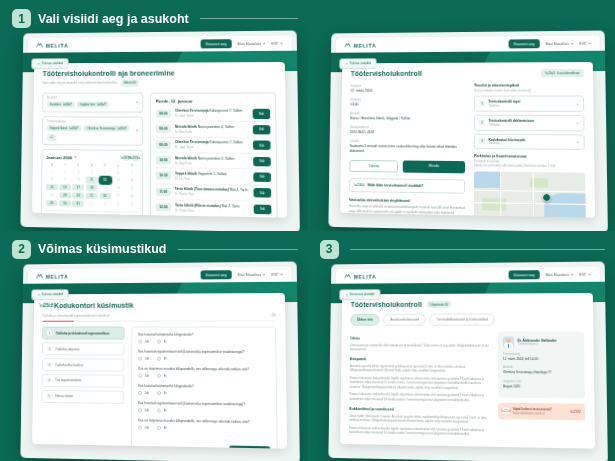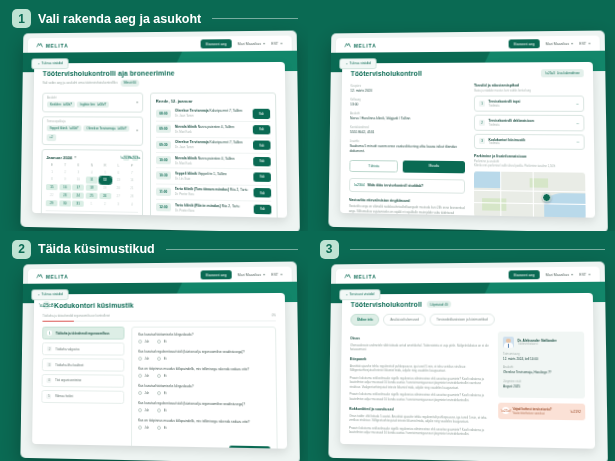--- a/index.html
+++ b/index.html
@@ -201,21 +201,21 @@
   .alert-ar { margin-left: auto; color: #9a4a28; font-size: 3.4px; }
 </style>
 </head>
 <body>
 
 <div class="board">
 
   <div class="quad">
     <div class="step-head">
       <div class="step-badge">1</div>
-      <div class="step-title">Vali rakenda aeg ja asukoht</div>
+      <div class="step-title">Vali visiidi aeg ja asukoht</div>
       <div class="step-rule"></div>
     </div>
     <div class="stage">
       <div class="mock">
         <div class="navbar">
           <div class="brand">
             <svg width="7" height="7" viewBox="0 0 24 24">
                 <path d="M2 18 L8 5 L12 13 L16 5 L22 18" fill="none" stroke="#0a6a53" stroke-width="2.4"></path>
               </svg>
             <span class="brand-name">MELITA</span>
@@ -530,21 +530,21 @@
             </div>
           </div>
         </div>
       </div>
     </div>
   </div>
 
   <div class="quad">
     <div class="step-head">
       <div class="step-badge">2</div>
-      <div class="step-title">Täida küsimustikud</div>
+      <div class="step-title">Võimas küsimustikud</div>
       <div class="step-rule"></div>
     </div>
     <div class="stage">
       <div class="mock">
         <div class="navbar">
           <div class="brand">
             <svg width="7" height="7" viewBox="0 0 24 24">
                 <path d="M2 18 L8 5 L12 13 L16 5 L22 18" fill="none" stroke="#0a6a53" stroke-width="2.4"></path>
               </svg>
             <span class="brand-name">MELITA</span>

